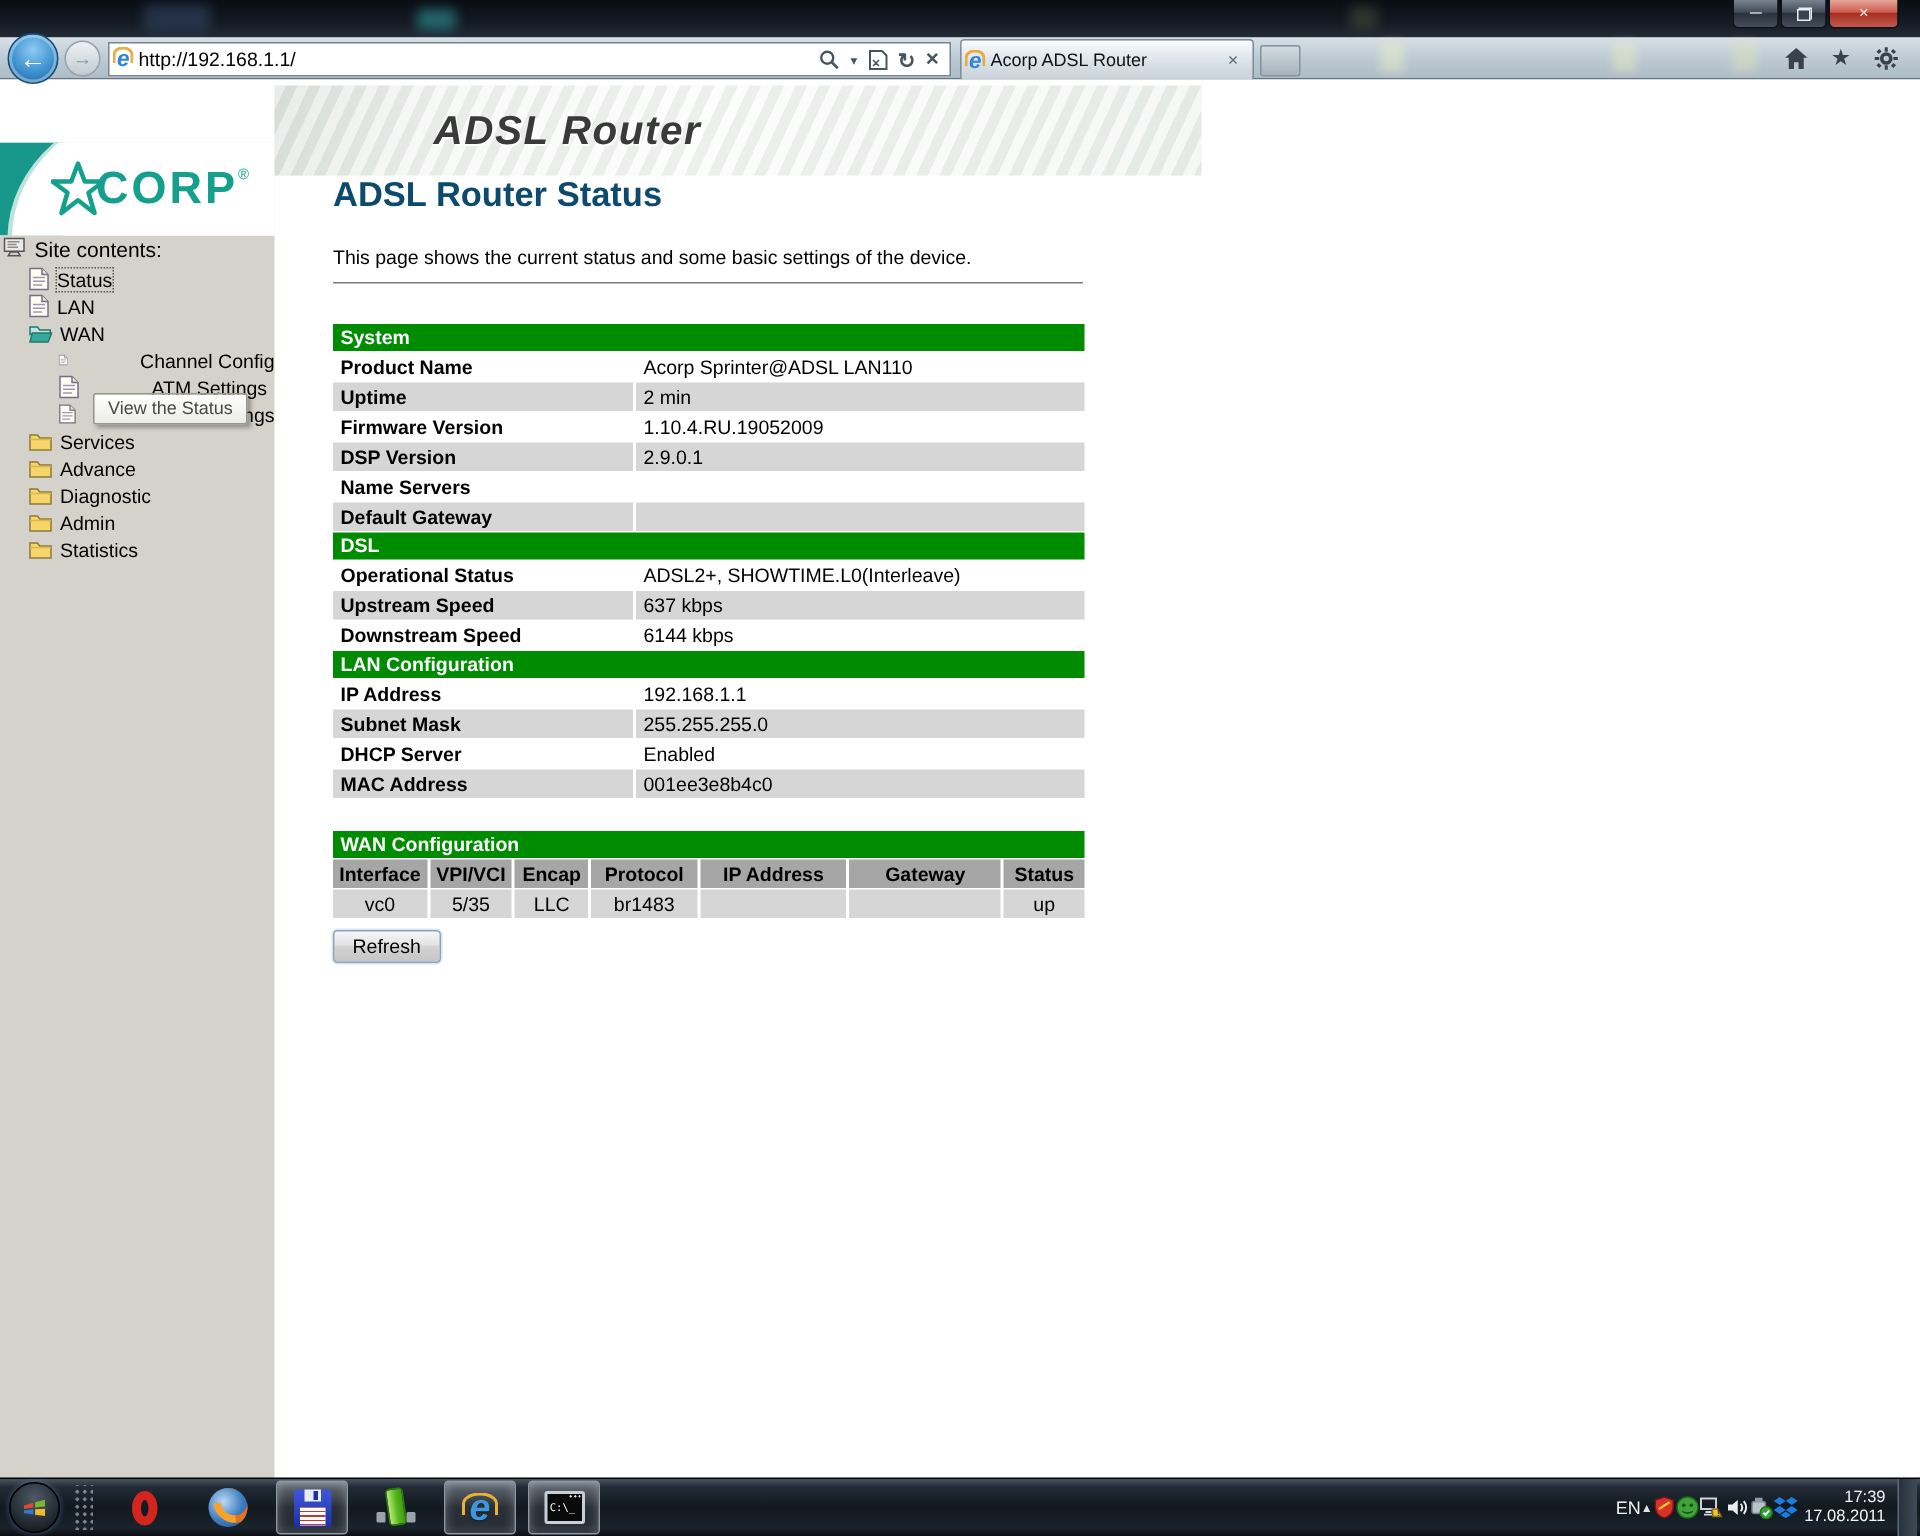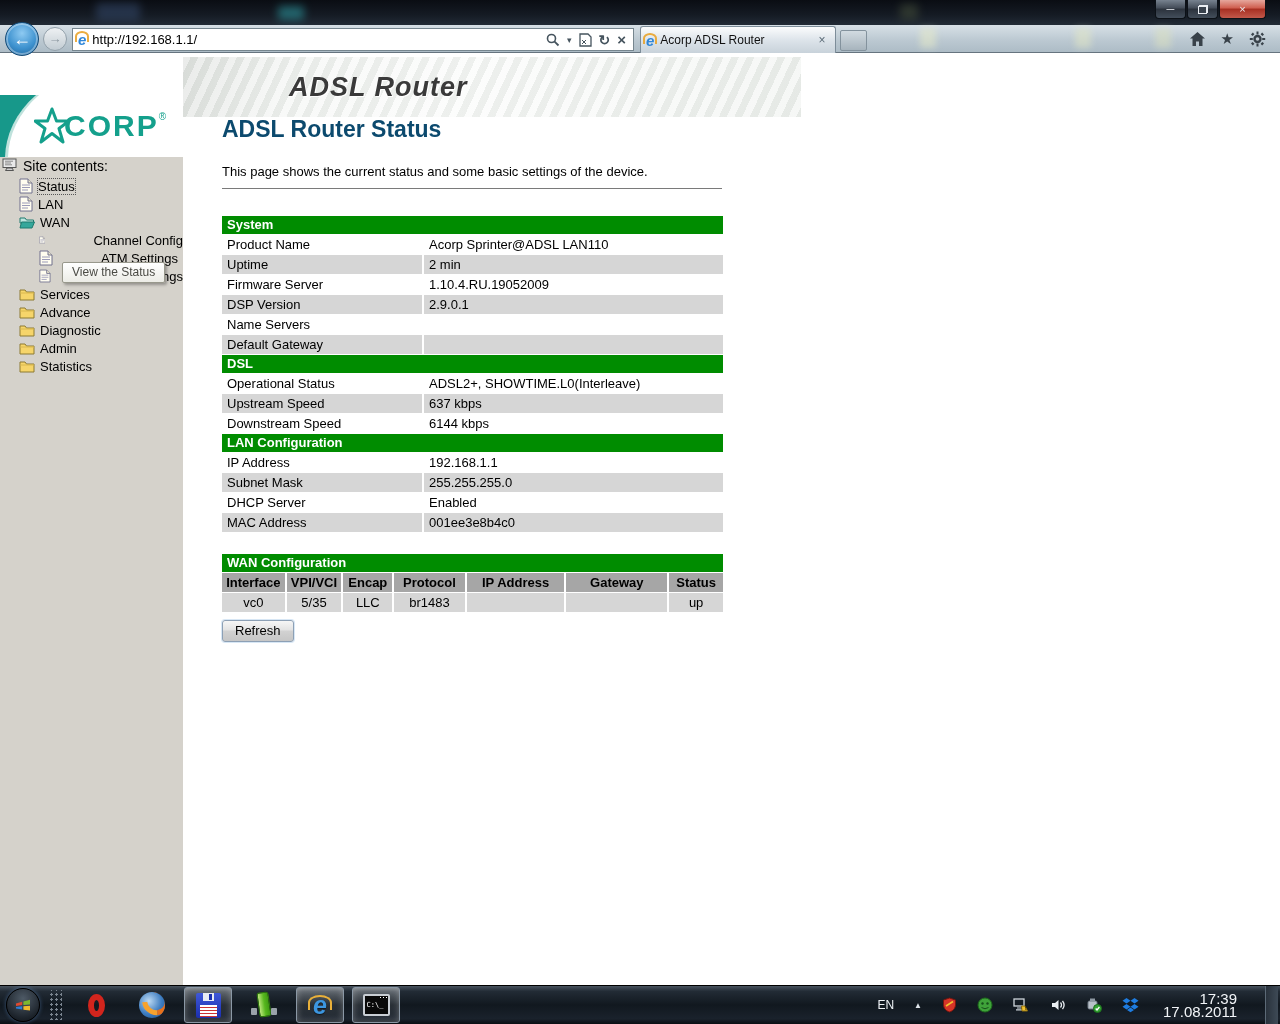--- a/index.html
+++ b/index.html
@@ -114,21 +114,21 @@
   .page-title { margin:0 0 21px; font-size:23px; font-weight:bold; color:#0c4a6e; }
   .desc { margin:0 0 9px; font-size:13px; color:#000; }
   .rule { width:500px; border-top:1px solid #7a7a7a; margin-bottom:27px; }
 
   .kv-table { width:501px; }
   .sec-header {
     background:#008c00; color:#fff; font-weight:bold; font-size:13px;
     padding:2px 5px; height:18px; line-height:14px; margin-bottom:1px;
   }
   .kv-row { display:flex; margin-bottom:1px; font-size:13px; }
-  .kv-row .k { width:200px; font-weight:normal; padding:2px 5px; margin-right:2px; }
+  .kv-row .k { width:200px; font-weight:bold; padding:2px 5px; margin-right:2px; }
   .kv-row .v { flex:1; padding:2px 5px; }
   .row-g .k, .row-g .v { background:#d6d6d6; }
   .row-w .k, .row-w .v { background:#fff; }
 
   .wan-table { width:501px; margin-top:22px; }
   .wan-cols, .wan-row { display:flex; margin-bottom:1px; font-size:13px; }
   .wan-th { background:#a6a6a6; font-weight:bold; text-align:center; padding:2px 0; margin-right:2px; }
   .wan-td { background:#d6d6d6; text-align:center; padding:2px 0; margin-right:2px; }
   .c1{width:64px;} .c2{width:56px;} .c3{width:50px;} .c4{width:72px;}
   .c5{width:100px;} .c6{width:103px;} .c7{width:55px; margin-right:0;}
@@ -180,25 +180,25 @@
   .phone::before { left:0; } .phone::after { right:0; }
   .ie-big { position:relative; font-size:25px; font-weight:bold; font-style:italic; color:#3c96e0; line-height:1;
     text-shadow:0 1px 1px rgba(0,0,0,.5); }
   .ie-big::after { content:''; position:absolute; left:-5px; right:-5px; top:2px; height:13px;
     border:2.5px solid #e9b03a; border-bottom:none; border-radius:50% 50% 0 0; }
   .cmd-ico { width:27px; height:22px; background:#090909; border:2px solid #c9ced4; border-radius:2px; position:relative; }
   .cmd-ico .bar { position:absolute; top:0; right:1px; width:8px; height:3px;
     background-image:radial-gradient(#fff .6px, transparent .8px); background-size:3px 3px; }
   .cmd-ico .txt { position:absolute; left:2px; top:5px; color:#fff; font-family:"DejaVu Sans Mono",monospace; font-size:7px; }
 
-  .tray { margin-left:auto; display:flex; align-items:center; gap:20px; padding-right:2px; color:#fff; }
+  .tray { margin-left:auto; display:flex; align-items:center; gap:0; padding-right:2px; color:#fff; }
   .tray-lang { font-size:12px; color:#eef2f6; }
   .tray-arrow { font-size:8px; color:#dfe5ea; }
   .tray-ico { display:block; }
-  .clock { text-align:right; font-size:15px; line-height:13px; color:#f2f5f8; margin:0 8px 0 4px; }
+  .clock { text-align:right; font-size:11px; line-height:13px; color:#f2f5f8; margin:0 8px 0 4px; }
   .show-desktop { width:13px; height:39px; background:linear-gradient(90deg,#29323c,#3e4a56); border-left:1px solid #5c6a77; }
 
   .defs-hidden { position:absolute; width:0; height:0; overflow:hidden; }
 </style>
 </head>
 <body>
 
 <svg class="defs-hidden" aria-hidden="true">
   <symbol id="i-page" viewBox="0 0 14 16">
     <path d="M1 1 h8 l4 4 v10 h-12 z" fill="#fffdf0" stroke="#70708e" stroke-width="1"></path>
@@ -399,21 +399,21 @@
       <div class="sec-header">System</div>
       <div class="kv-row row-w">
         <div class="k">Product Name</div>
         <div class="v">Acorp Sprinter@ADSL LAN110</div>
       </div>
       <div class="kv-row row-g">
         <div class="k">Uptime</div>
         <div class="v">2 min</div>
       </div>
       <div class="kv-row row-w">
-        <div class="k">Firmware Server</div>
+        <div class="k">Firmware Version</div>
         <div class="v">1.10.4.RU.19052009</div>
       </div>
       <div class="kv-row row-g">
         <div class="k">DSP Version</div>
         <div class="v">2.9.0.1</div>
       </div>
       <div class="kv-row row-w">
         <div class="k">Name Servers</div>
         <div class="v"></div>
       </div>

